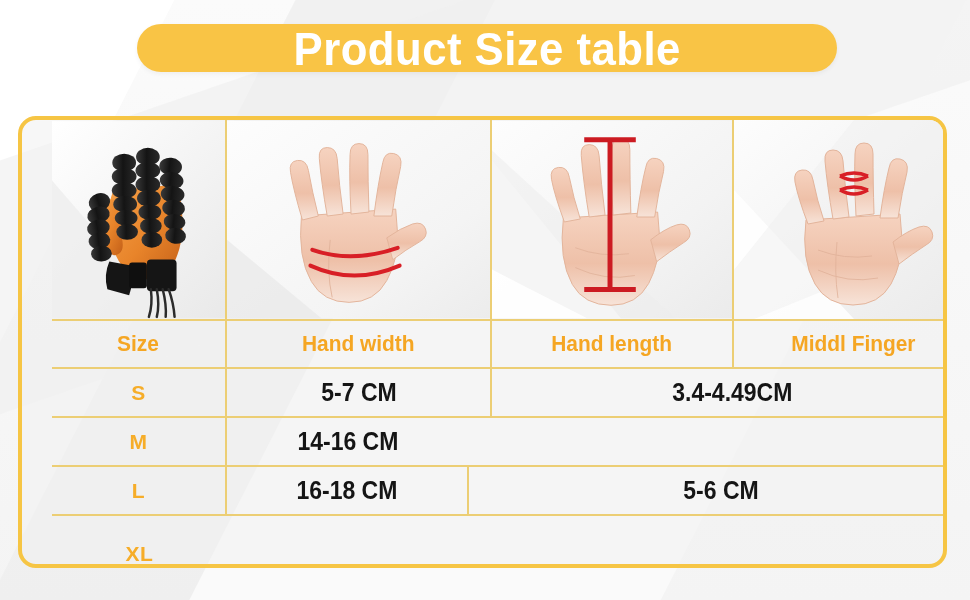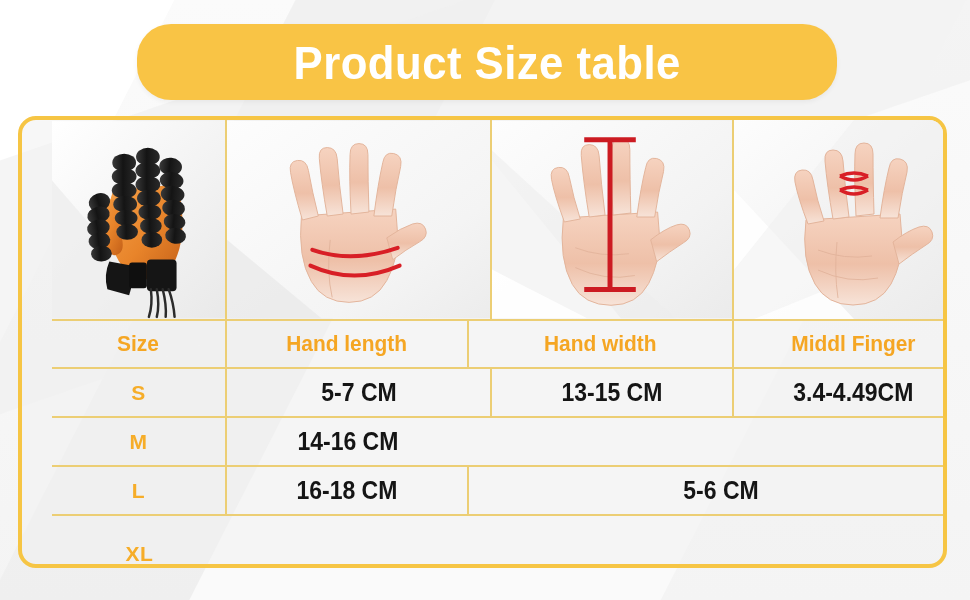--- a/index.html
+++ b/index.html
@@ -60,21 +60,21 @@
     background: #efefef;
     transform: rotate(-19deg);
     transform-origin: top left;
     opacity: .65;
   }
 
   
   .title-pill {
     position: absolute;
     left: 137px; top: 24px;
-    width: 700px; height: 76px;
+    width: 700px; height: 48px;
     background: #f9c445;
     border-radius: 34px;
     display: flex;
     align-items: center;
     justify-content: center;
     box-shadow: 0 2px 5px rgba(0,0,0,.05);
   }
   .title-text {
     color: #ffffff;
     font-size: 47px;
@@ -386,41 +386,38 @@
               </g>
             </svg>
           </div>
         </div>
       </div>
 
       <div class="row row-head">
         <div class="cell col-0">
           <span class="head-label">Size</span>
         </div>
+        <div class="cell col-1">
+          <span class="head-label">Hand width</span>
+        </div>
         <div class="cell col-2">
           <span class="head-label">Hand length</span>
         </div>
-        <div class="cell col-1">
-          <span class="head-label">Hand width</span>
-        </div>
         <div class="cell col-3">
           <span class="head-label">Middl Finger</span>
         </div>
       </div>
 
       <div class="row row-data">
         <div class="cell col-0">
           <span class="size-label">S</span>
         </div>
         <div class="cell col-1">
           <span class="measure">5-7 CM</span>
         </div>
-        <div class="cell col-2">
-          <span class="measure">13-15 CM</span>
-        </div>
         <div class="cell col-3">
           <span class="measure">3.4-4.49CM</span>
         </div>
       </div>
 
       <div class="row row-data">
         <div class="cell col-0">
           <span class="size-label">M</span>
         </div>
         <div class="cell col-2">

